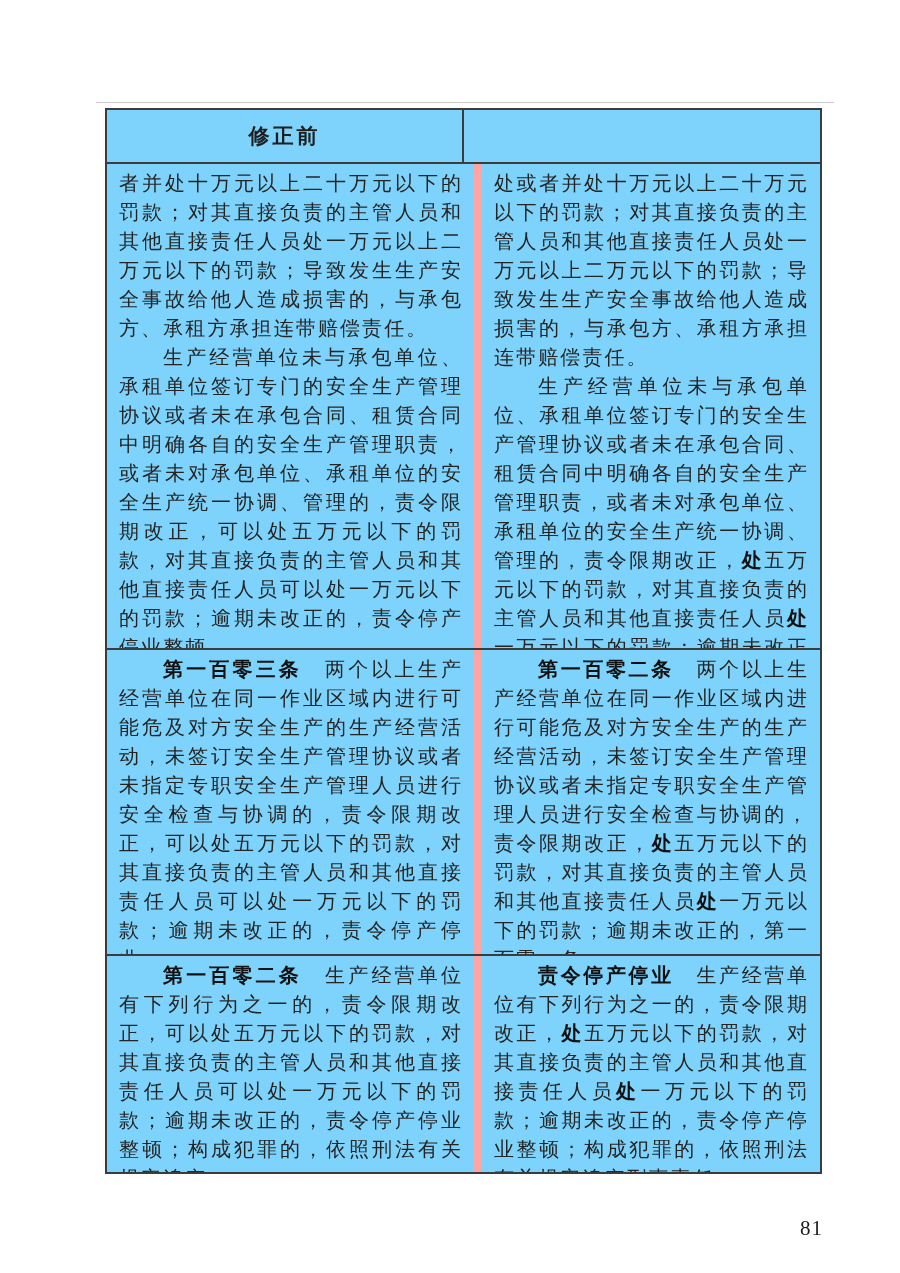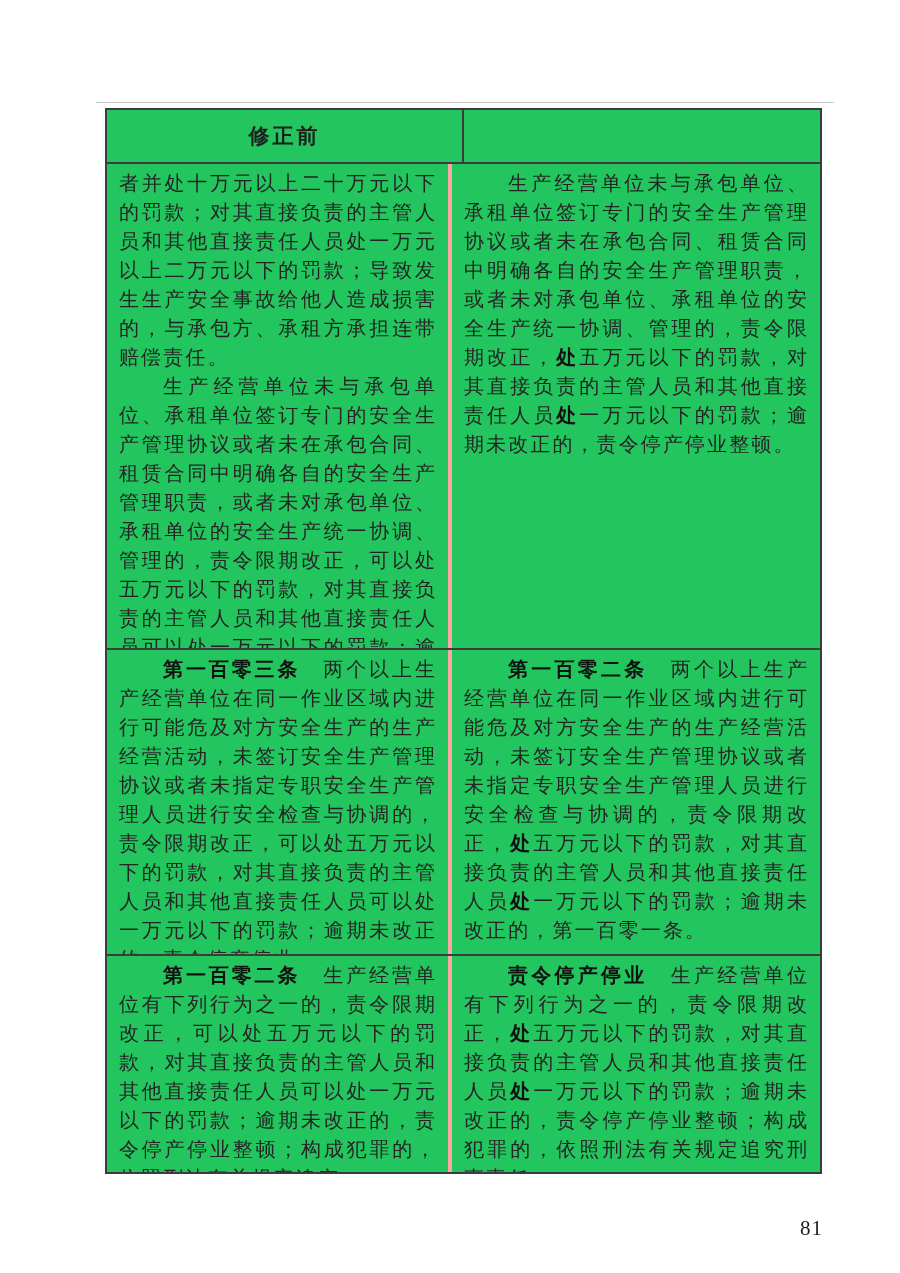--- a/index.html
+++ b/index.html
@@ -16,21 +16,21 @@
     left:96px;top:102px;
     width:738px;height:1px;
     background:#c9c9c9;
   }
   .doc-table{
     position:absolute;
     left:105px;top:108px;
     width:717px;
     box-sizing:border-box;
     border:2px solid #3c3c3c;
-    background:#22c55e;
+    background:#7dd3fc;
   }
   .thead{
     display:flex;
     height:52px;
     border-bottom:2px solid #3c3c3c;
   }
   .hcell{
     box-sizing:border-box;
     display:flex;align-items:center;justify-content:center;
     font-family:"Liberation Sans","DejaVu Sans",sans-serif;
@@ -48,21 +48,21 @@
   }
   .trow:last-child{border-bottom:none;}
   .trow.r0{height:484px;}
   .trow.r1{height:304px;}
   .trow.r2{height:216px;}
   .tcell{
     box-sizing:border-box;
     padding:5px 11px 0 12px;
     overflow:hidden;
   }
-  .tcell.left{width:345px;border-right:4px solid #fca5a5;}
+  .tcell.left{width:375px;border-right:8px solid #fca5a5;}
   .tcell.right{flex:1;}
   .para{
     margin:0;
     font-size:20px;
     line-height:29px;
     letter-spacing:2.1px;
     text-align:justify;
     text-justify:inter-character;
     color:#242424;
   }
@@ -89,20 +89,21 @@
   <div class="thead">
     <div class="hcell left">修正前</div>
   </div>
   <div>
       <div class="trow r0">
         <div class="tcell left">
           <p class="para"><span>者并处十万元以上二十万元以下的罚款；对其直接负责的主管人员和其他直接责任人员处一万元以上二万元以下的罚款；导致发生生产安全事故给他人造成损害的，与承包方、承租方承担连带赔偿责任。</span></p>
           <p class="para indent"><span>生产经营单位未与承包单位、承租单位签订专门的安全生产管理协议或者未在承包合同、租赁合同中明确各自的安全生产管理职责，或者未对承包单位、承租单位的安全生产统一协调、管理的，责令限期改正，可以处五万元以下的罚款，对其直接负责的主管人员和其他直接责任人员可以处一万元以下的罚款；逾期未改正的，责令停产停业整顿。</span></p>
         </div>
         <div class="tcell right">
+          <p class="para"><span>处或者并处十万元以上二十万元以下的罚款；对其直接负责的主管人员和其他直接责任人员处一万元以上二万元以下的罚款；导致发生生产安全事故给他人造成损害的，与承包方、承租方承担连带赔偿责任。</span></p>
           <p class="para indent"><span>生产经营单位未与承包单位、承租单位签订专门的安全生产管理协议或者未在承包合同、租赁合同中明确各自的安全生产管理职责，或者未对承包单位、承租单位的安全生产统一协调、管理的，责令限期改正，</span><b>处</b><span>五万元以下的罚款，对其直接负责的主管人员和其他直接责任人员</span><b>处</b><span>一万元以下的罚款；逾期未改正的，责令停产停业整顿。</span></p>
         </div>
       </div>
       <div class="trow r1">
         <div class="tcell left">
           <p class="para indent"><b>第一百零三条</b><span>　两个以上生产经营单位在同一作业区域内进行可能危及对方安全生产的生产经营活动，未签订安全生产管理协议或者未指定专职安全生产管理人员进行安全检查与协调的，责令限期改正，可以处五万元以下的罚款，对其直接负责的主管人员和其他直接责任人员可以处一万元以下的罚款；逾期未改正的，责令停产停业。</span></p>
         </div>
         <div class="tcell right">
           <p class="para indent"><b>第一百零二条</b><span>　两个以上生产经营单位在同一作业区域内进行可能危及对方安全生产的生产经营活动，未签订安全生产管理协议或者未指定专职安全生产管理人员进行安全检查与协调的，责令限期改正，</span><b>处</b><span>五万元以下的罚款，对其直接负责的主管人员和其他直接责任人员</span><b>处</b><span>一万元以下的罚款；逾期未改正的，第一百零一条。</span></p>
         </div>

